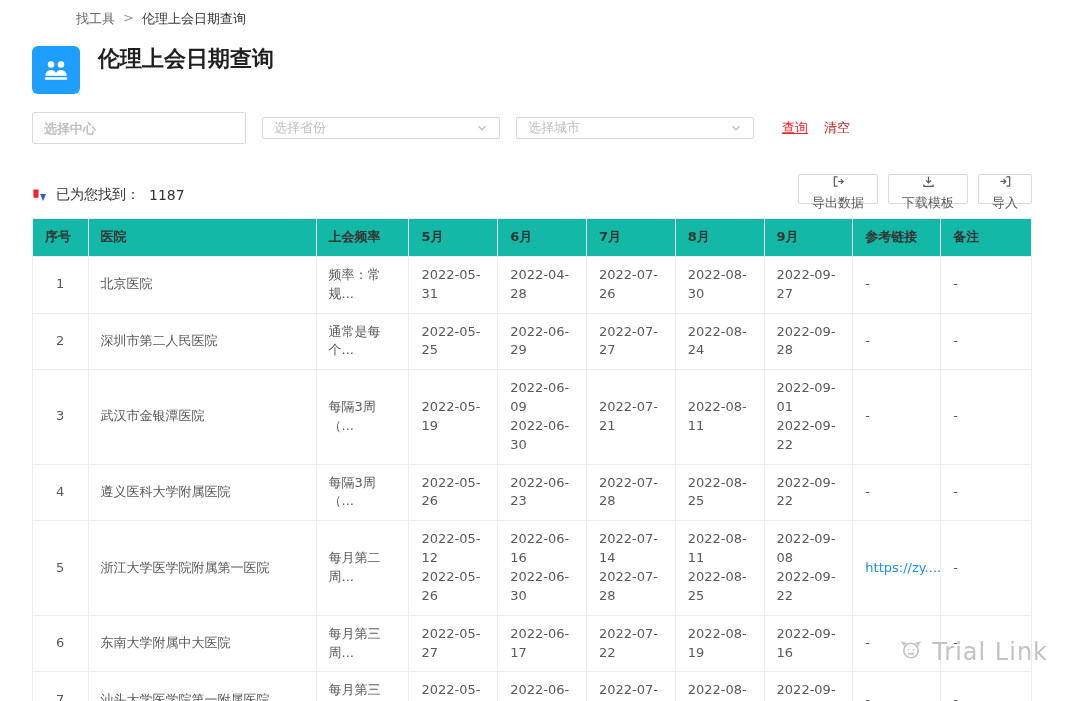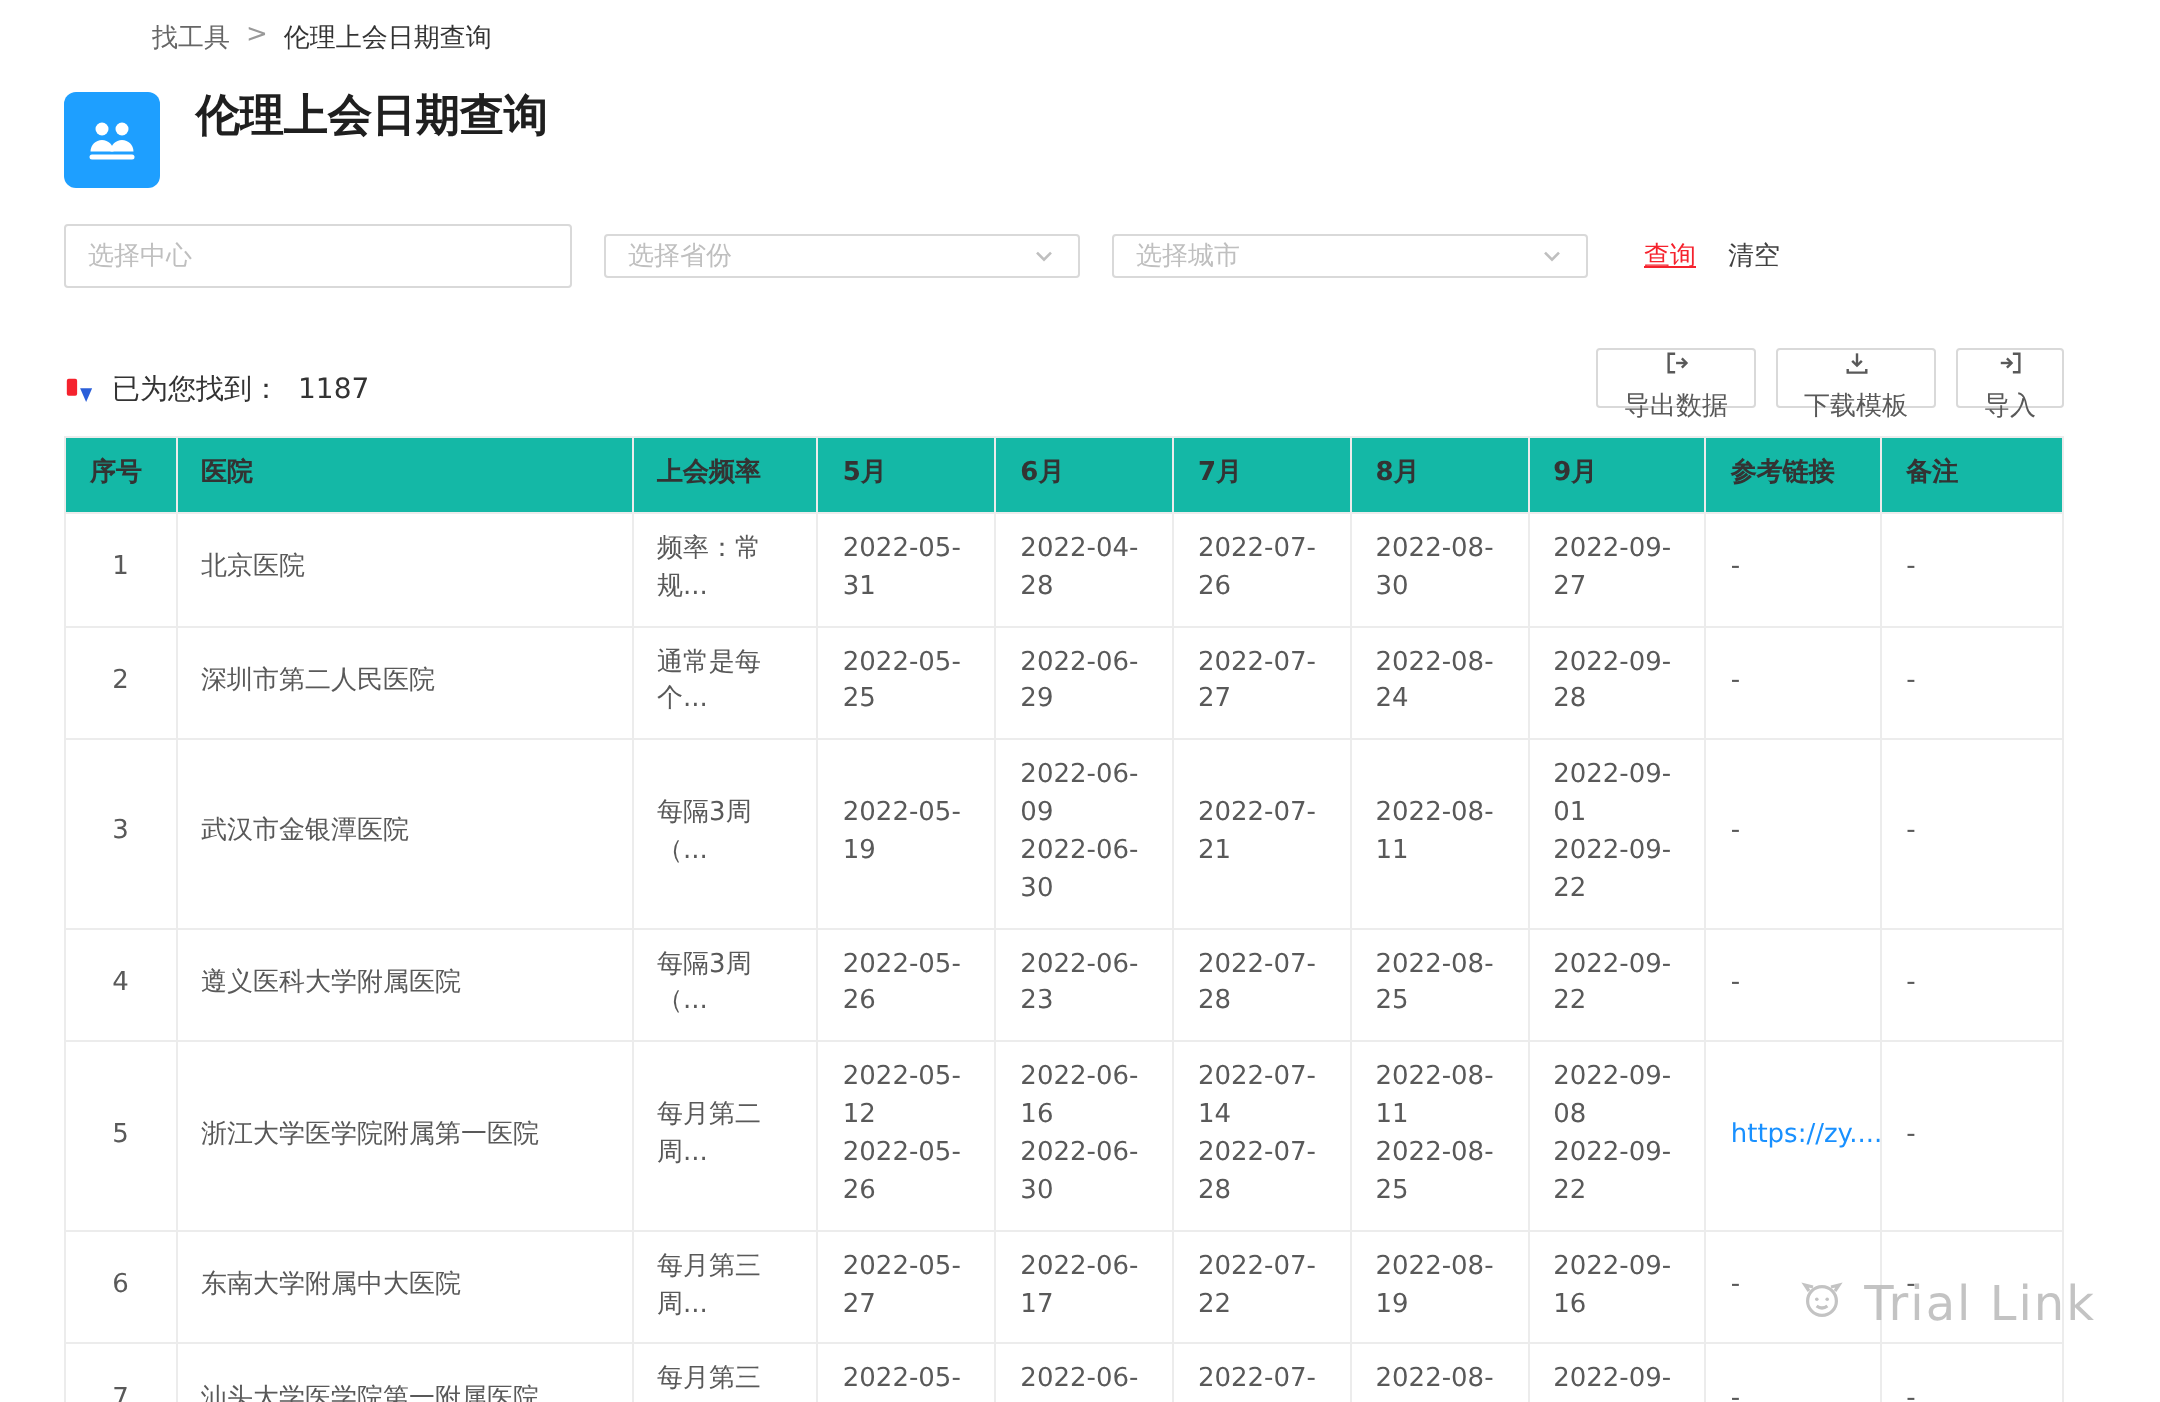--- a/index.html
+++ b/index.html
@@ -21,29 +21,29 @@
 
   
   .page-header { display:flex; gap:18px; align-items:flex-start; margin-top:12px; }
   .app-icon { width:48px; height:48px; background:#1e9fff; border-radius:6px;
     display:flex; align-items:center; justify-content:center; flex-shrink:0; }
   .page-title { font-size:22px; font-weight:600; color:#1f1f1f; line-height:1.2; }
   .update-date { margin-top:9px; font-size:12px; color:#8c8c8c; display:flex; gap:6px; }
 
   
   .filters { display:flex; align-items:center; gap:16px; margin-top:18px; }
-  .filter-input { width:254px; height:32px; border:1px solid #d9d9d9; border-radius:2px;
-    padding:0 11px; font-size:13px; color:#555; outline:none; font-family:inherit; }
+  .filter-input { width:214px; height:32px; border:1px solid #d9d9d9; border-radius:2px;
+    padding:0 11px; font-size:13px; color:#555; outline:none; font-family:inherit;font-weight:bold; }
   .filter-input::placeholder { color:#bfbfbf; }
   .filter-select { width:238px; height:22px; border:1px solid #d9d9d9; border-radius:2px;
     padding:0 11px; font-size:13px; color:#bfbfbf; display:flex; align-items:center;
     justify-content:space-between; cursor:pointer; background:#fff; }
   .chevron { display:flex; align-items:center; }
   .search-link { color:#f5222d; font-size:13px; text-decoration:underline; cursor:pointer; margin-left:12px; white-space:nowrap; }
-  .clear-link { color:#404040; font-size:13px; text-decoration:none; cursor:pointer; white-space:nowrap; }
+  .clear-link { color:#b91c1c; font-size:13px; text-decoration:none; cursor:pointer; white-space:nowrap; }
 
   
   .results-bar { display:flex; justify-content:space-between; align-items:flex-end; margin-top:30px; }
   .results-left { display:flex; align-items:center; gap:9px; font-size:14px; color:#333; }
   .results-icon { display:flex; align-items:center; }
   .results-actions { display:flex; gap:10px; }
   .action-btn { display:inline-flex; align-items:center; gap:6px; height:30px; padding:0 13px;
     background:#fff; border:1px solid #d9d9d9; border-radius:2px; font-size:13px; color:#595959;
     cursor:pointer; font-family:inherit;flex-direction:column; }
   .btn-icon { display:flex; align-items:center; }

